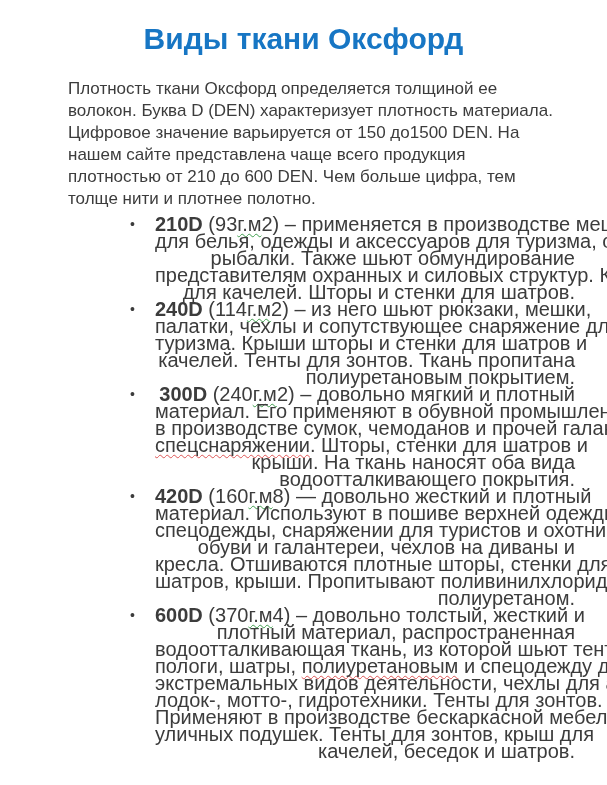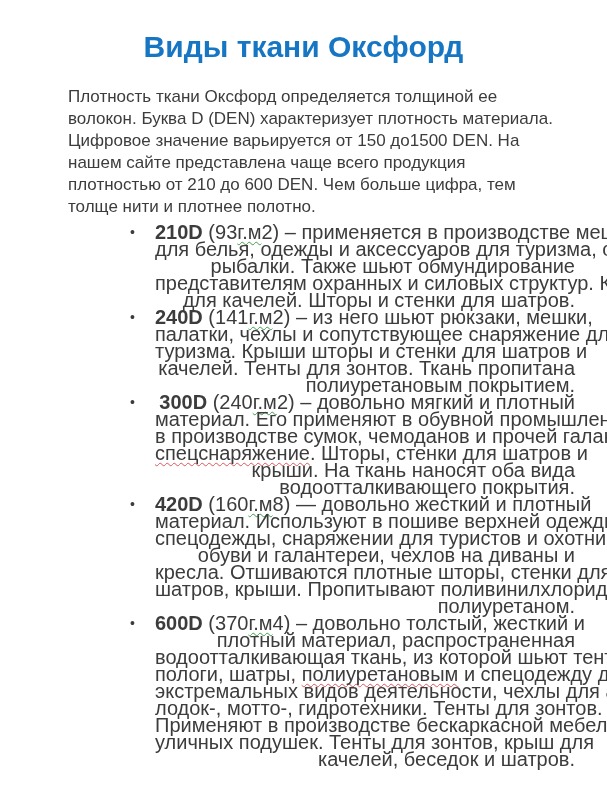--- a/index.html
+++ b/index.html
@@ -13,21 +13,21 @@
     overflow: hidden;
     font-family: "Liberation Sans", sans-serif;
     color: var(--body-color, #3c3c3c);
   }
   .doc {
     width: 607px;
     height: 785px;
     position: relative;
   }
   h1.title {
-    margin: 32px 0 24px 0;
+    margin: 24px 0 24px 0;
     text-align: center;
     font-size: 30px;
     line-height: 30px;
     font-weight: bold;
     color: var(--title-color, #1776c4);
   }
   .intro {
     margin: 0 40px 0 68px;
     font-size: 17px;
     line-height: 22px;
@@ -93,32 +93,32 @@
       <li>
         <span class="marker">•</span>
         <span class="txt"><span class="b">210D</span><span> (93</span><span class="sq-green">г.м</span><span>2) – применяется в производстве мешков
 для белья, одежды и аксессуаров для туризма, охоты и
 рыбалки. Также шьют обмундирование
 представителям охранных и силовых структур. Крыши
 для качелей. Шторы и стенки для шатров.</span></span>
       </li>
       <li>
         <span class="marker">•</span>
-        <span class="txt"><span class="b">240D</span><span> (141</span><span class="sq-green">г.м</span><span>2) – из него шьют рюкзаки, мешки,
+        <span class="txt"><span class="b">240D</span><span> (114</span><span class="sq-green">г.м</span><span>2) – из него шьют рюкзаки, мешки,
 палатки, чехлы и сопутствующее снаряжение для
 туризма. Крыши шторы и стенки для шатров и
 качелей. Тенты для зонтов. Ткань пропитана
 полиуретановым покрытием.</span></span>
       </li>
       <li>
         <span class="marker">•</span>
         <span class="txt"><span class="b">300D</span><span> (240</span><span class="sq-green">г.м</span><span>2) – довольно мягкий и плотный
 материал. Его применяют в обувной промышленности,
 в производстве сумок, чемоданов и прочей галантереи,
-</span><span class="sq-red">спецснаряжение</span><span>. Шторы, стенки для шатров и
+</span><span class="sq-red">спецснаряжении</span><span>. Шторы, стенки для шатров и
 крыши. На ткань наносят оба вида
 водоотталкивающего покрытия.</span></span>
       </li>
       <li>
         <span class="marker">•</span>
         <span class="txt"><span class="b">420D</span><span> (160</span><span class="sq-green">г.м</span><span>8) — довольно жесткий и плотный
 материал. Используют в пошиве верхней одежды и
 спецодежды, снаряжении для туристов и охотников,
 обуви и галантереи, чехлов на диваны и
 кресла. Отшиваются плотные шторы, стенки для

